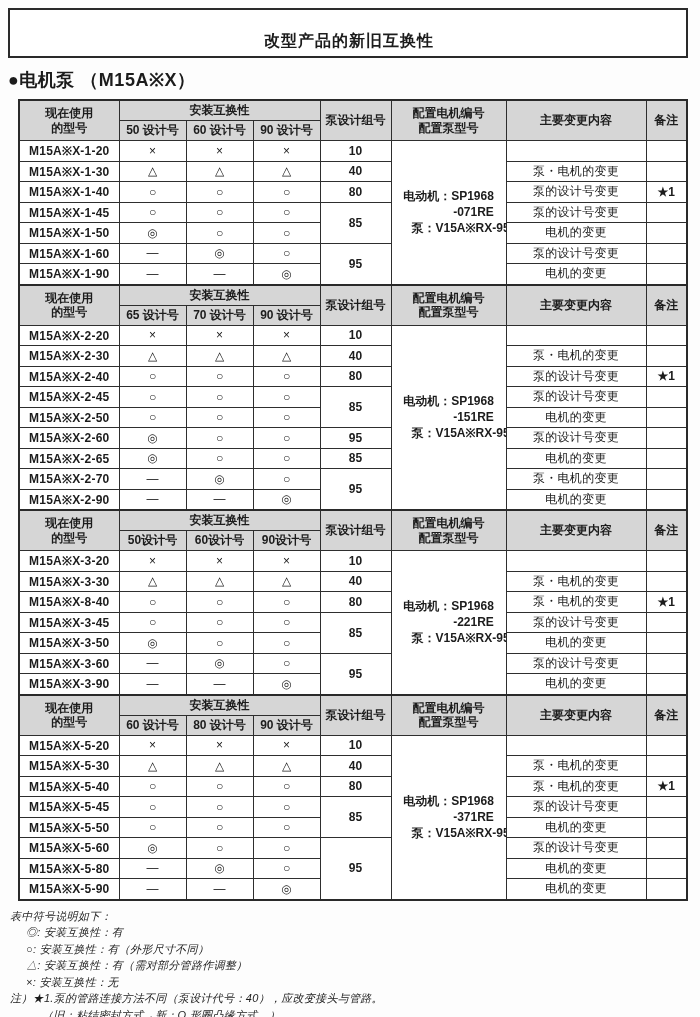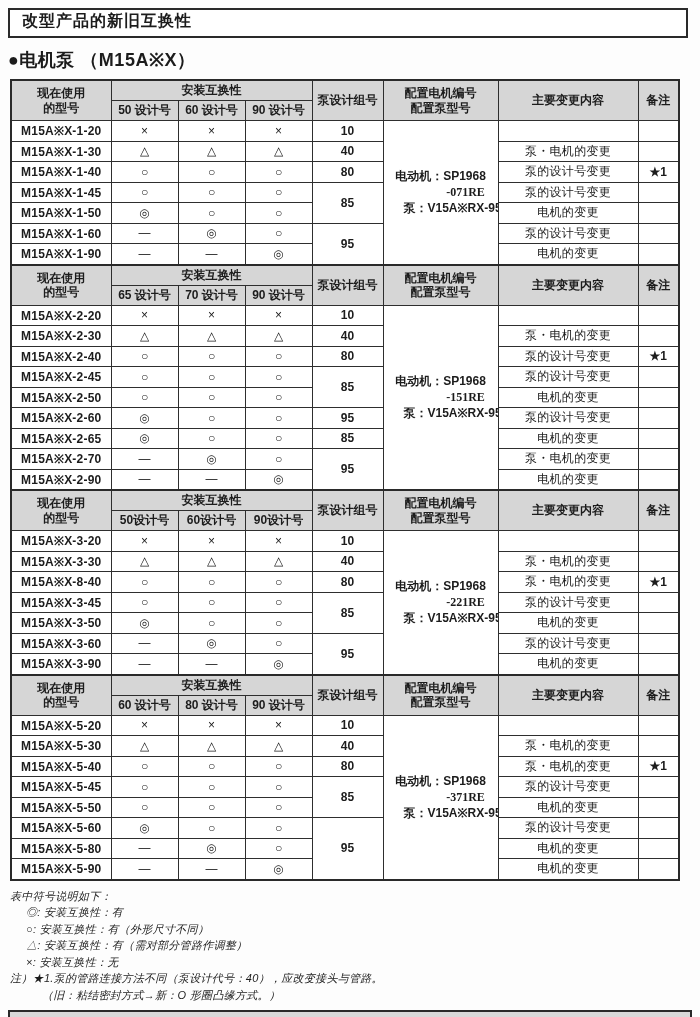--- a/index.html
+++ b/index.html
@@ -7,30 +7,31 @@
     width:700px; height:1017px;
     background:#fdfdfd;
     font-family:"Liberation Sans", sans-serif;
     color:#1c1c1c;
     -webkit-font-smoothing:antialiased;
   }
   .title-box {
     margin:8px 12px 0 8px;
     border:2px solid #2a2a2a;
     font-size:16px; font-weight:bold;
-    padding:1px 10px 4px 12px;
+    padding:21px 10px 4px 12px;
     letter-spacing:1px;
     background:#fff;
+    text-align:center;
   }
   .subtitle {
     margin:9px 0 7px 8px;
     font-size:18px; font-weight:bold;
     letter-spacing:0.5px;
   }
-  .tables { margin-left:10px;border-radius:12px; }
+  .tables { margin-left:18px;border-radius:12px; }
   table.compat {
     border-collapse:collapse;
     table-layout:fixed;
     width:668px;
     border:2px solid #2a2a2a;
   }
   table.compat + table.compat { margin-top:-2px; }
   table.compat th, table.compat td {
     border:1px solid #2e2e2e;
     overflow:hidden;
@@ -52,21 +53,21 @@
     white-space:nowrap; letter-spacing:0.2px;
   }
   td.sym  { font-size:14px; line-height:1; }
   td.grp  { font-weight:bold; font-size:13px; }
   td.motor {
     font-weight:bold; font-size:11.5px;
     text-align:left; vertical-align:middle;
     padding:2px 1px 2px 4px; line-height:1.35;
     white-space:nowrap;
   }
-  td.motor .m2 { margin-left:50px;font-family:Liberation Serif, serif; }
+  td.motor .m2 { margin-left:50px; }
   td.motor .m3 { margin-left:20px; }
   td.chg  { text-align:left; padding-left:7px; letter-spacing:0.3px; }
   td.rmk  { font-weight:bold; font-size:12px; }
   td.diag {
     background-image:linear-gradient(to top right,
       transparent calc(50% - 0.8px),
       #3a3a3a calc(50% - 0.8px),
       #3a3a3a calc(50% + 0.8px),
       transparent calc(50% + 0.8px));
   }

